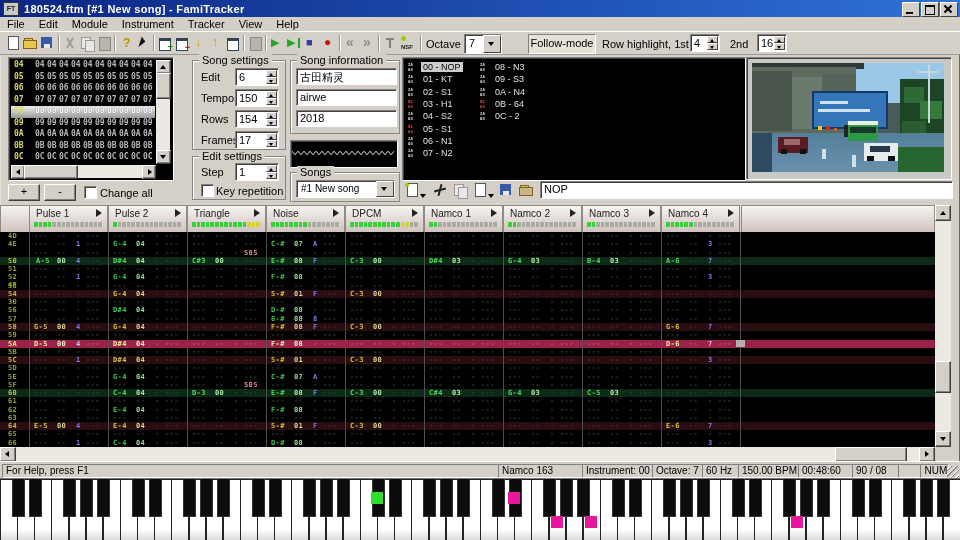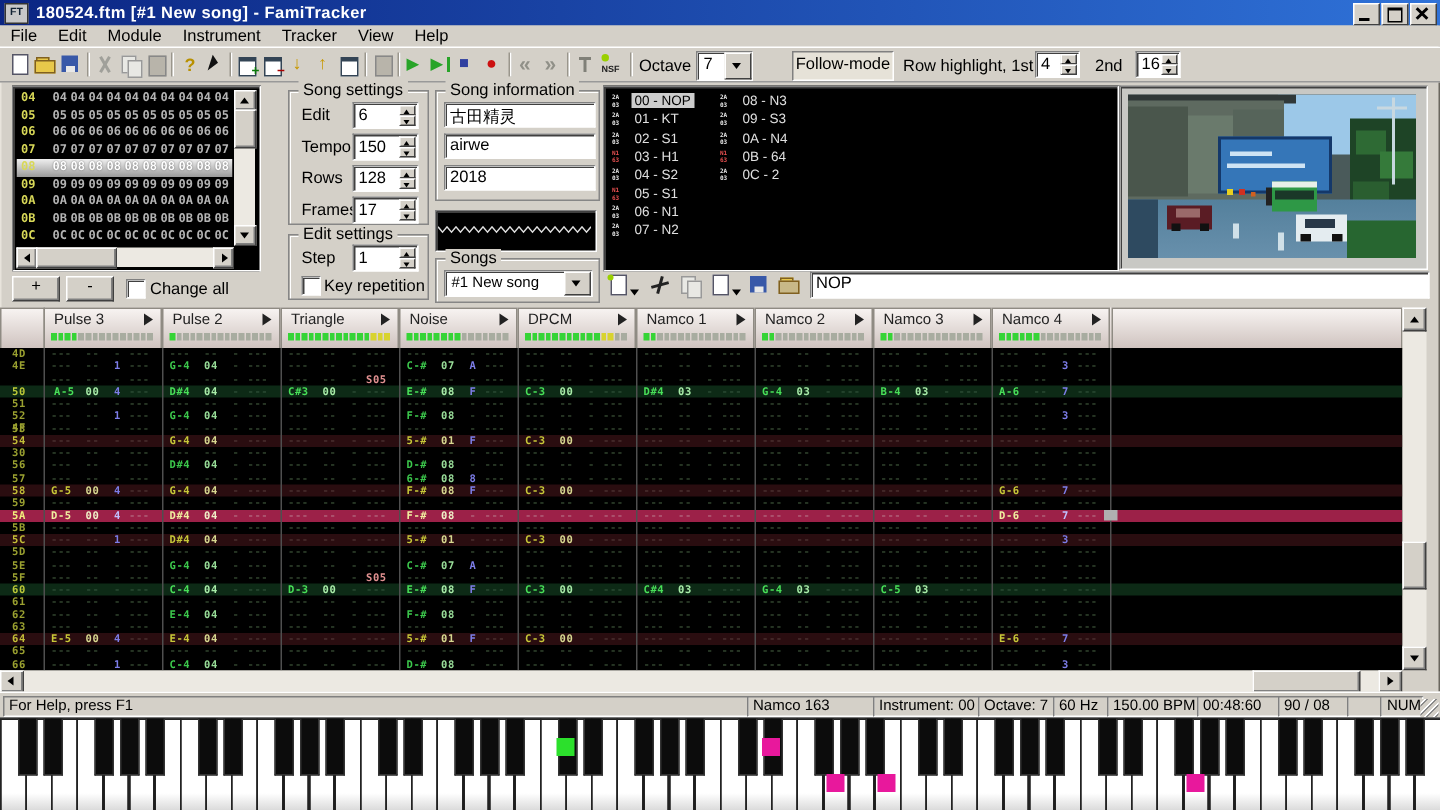--- a/index.html
+++ b/index.html
@@ -441,21 +441,21 @@
     <span class="abs" style="left:8px;top:31px">Tempo</span>
     <div class="spinbox" style="left:42px;top:28px;width:42px;height:16px">
         <span class="val">150</span>
         <span class="spin-ud">
           <div class="u"></div>
           <div class="d"></div>
         </span>
       </div>
     <span class="abs" style="left:8px;top:52px">Rows</span>
     <div class="spinbox" style="left:42px;top:49px;width:42px;height:16px">
-        <span class="val">128</span>
+        <span class="val">154</span>
         <span class="spin-ud">
           <div class="u"></div>
           <div class="d"></div>
         </span>
       </div>
     <span class="abs" style="left:8px;top:73px">Frames</span>
     <div class="spinbox" style="left:42px;top:70px;width:42px;height:16px">
         <span class="val">17</span>
         <span class="spin-ud">
           <div class="u"></div>
@@ -670,21 +670,21 @@
       <div class="pv" style="left:118px;top:83px;width:20px;height:6px;background:#283848"></div>
       <div class="pv" style="left:115px;top:93px;width:7px;height:5px;background:#111"></div>
       <div class="pv" style="left:136px;top:93px;width:7px;height:5px;background:#111"></div>
       <div class="pv" style="left:146px;top:84px;width:46px;height:25px;background:#276630"></div>
     </div>
   </div>
 
   <div class="abs" id="pat-headers" style="left:0;top:205px;width:935px;height:27px;background:linear-gradient(180deg,#efeae7,#d6cac6)">
       <div class="chhead" style="left: 0px; width: 28px;"></div>
       <div class="chhead" style="left: 29px; width: 77px;">
-        <div class="chname">Pulse 3</div>
+        <div class="chname">Pulse 1</div>
         <div class="charrow"></div>
         <div class="meter">
           <i class="on"></i>
           <i class="on"></i>
           <i class="on"></i>
           <i class="on"></i>
           <i></i>
           <i></i>
           <i></i>
           <i></i>

